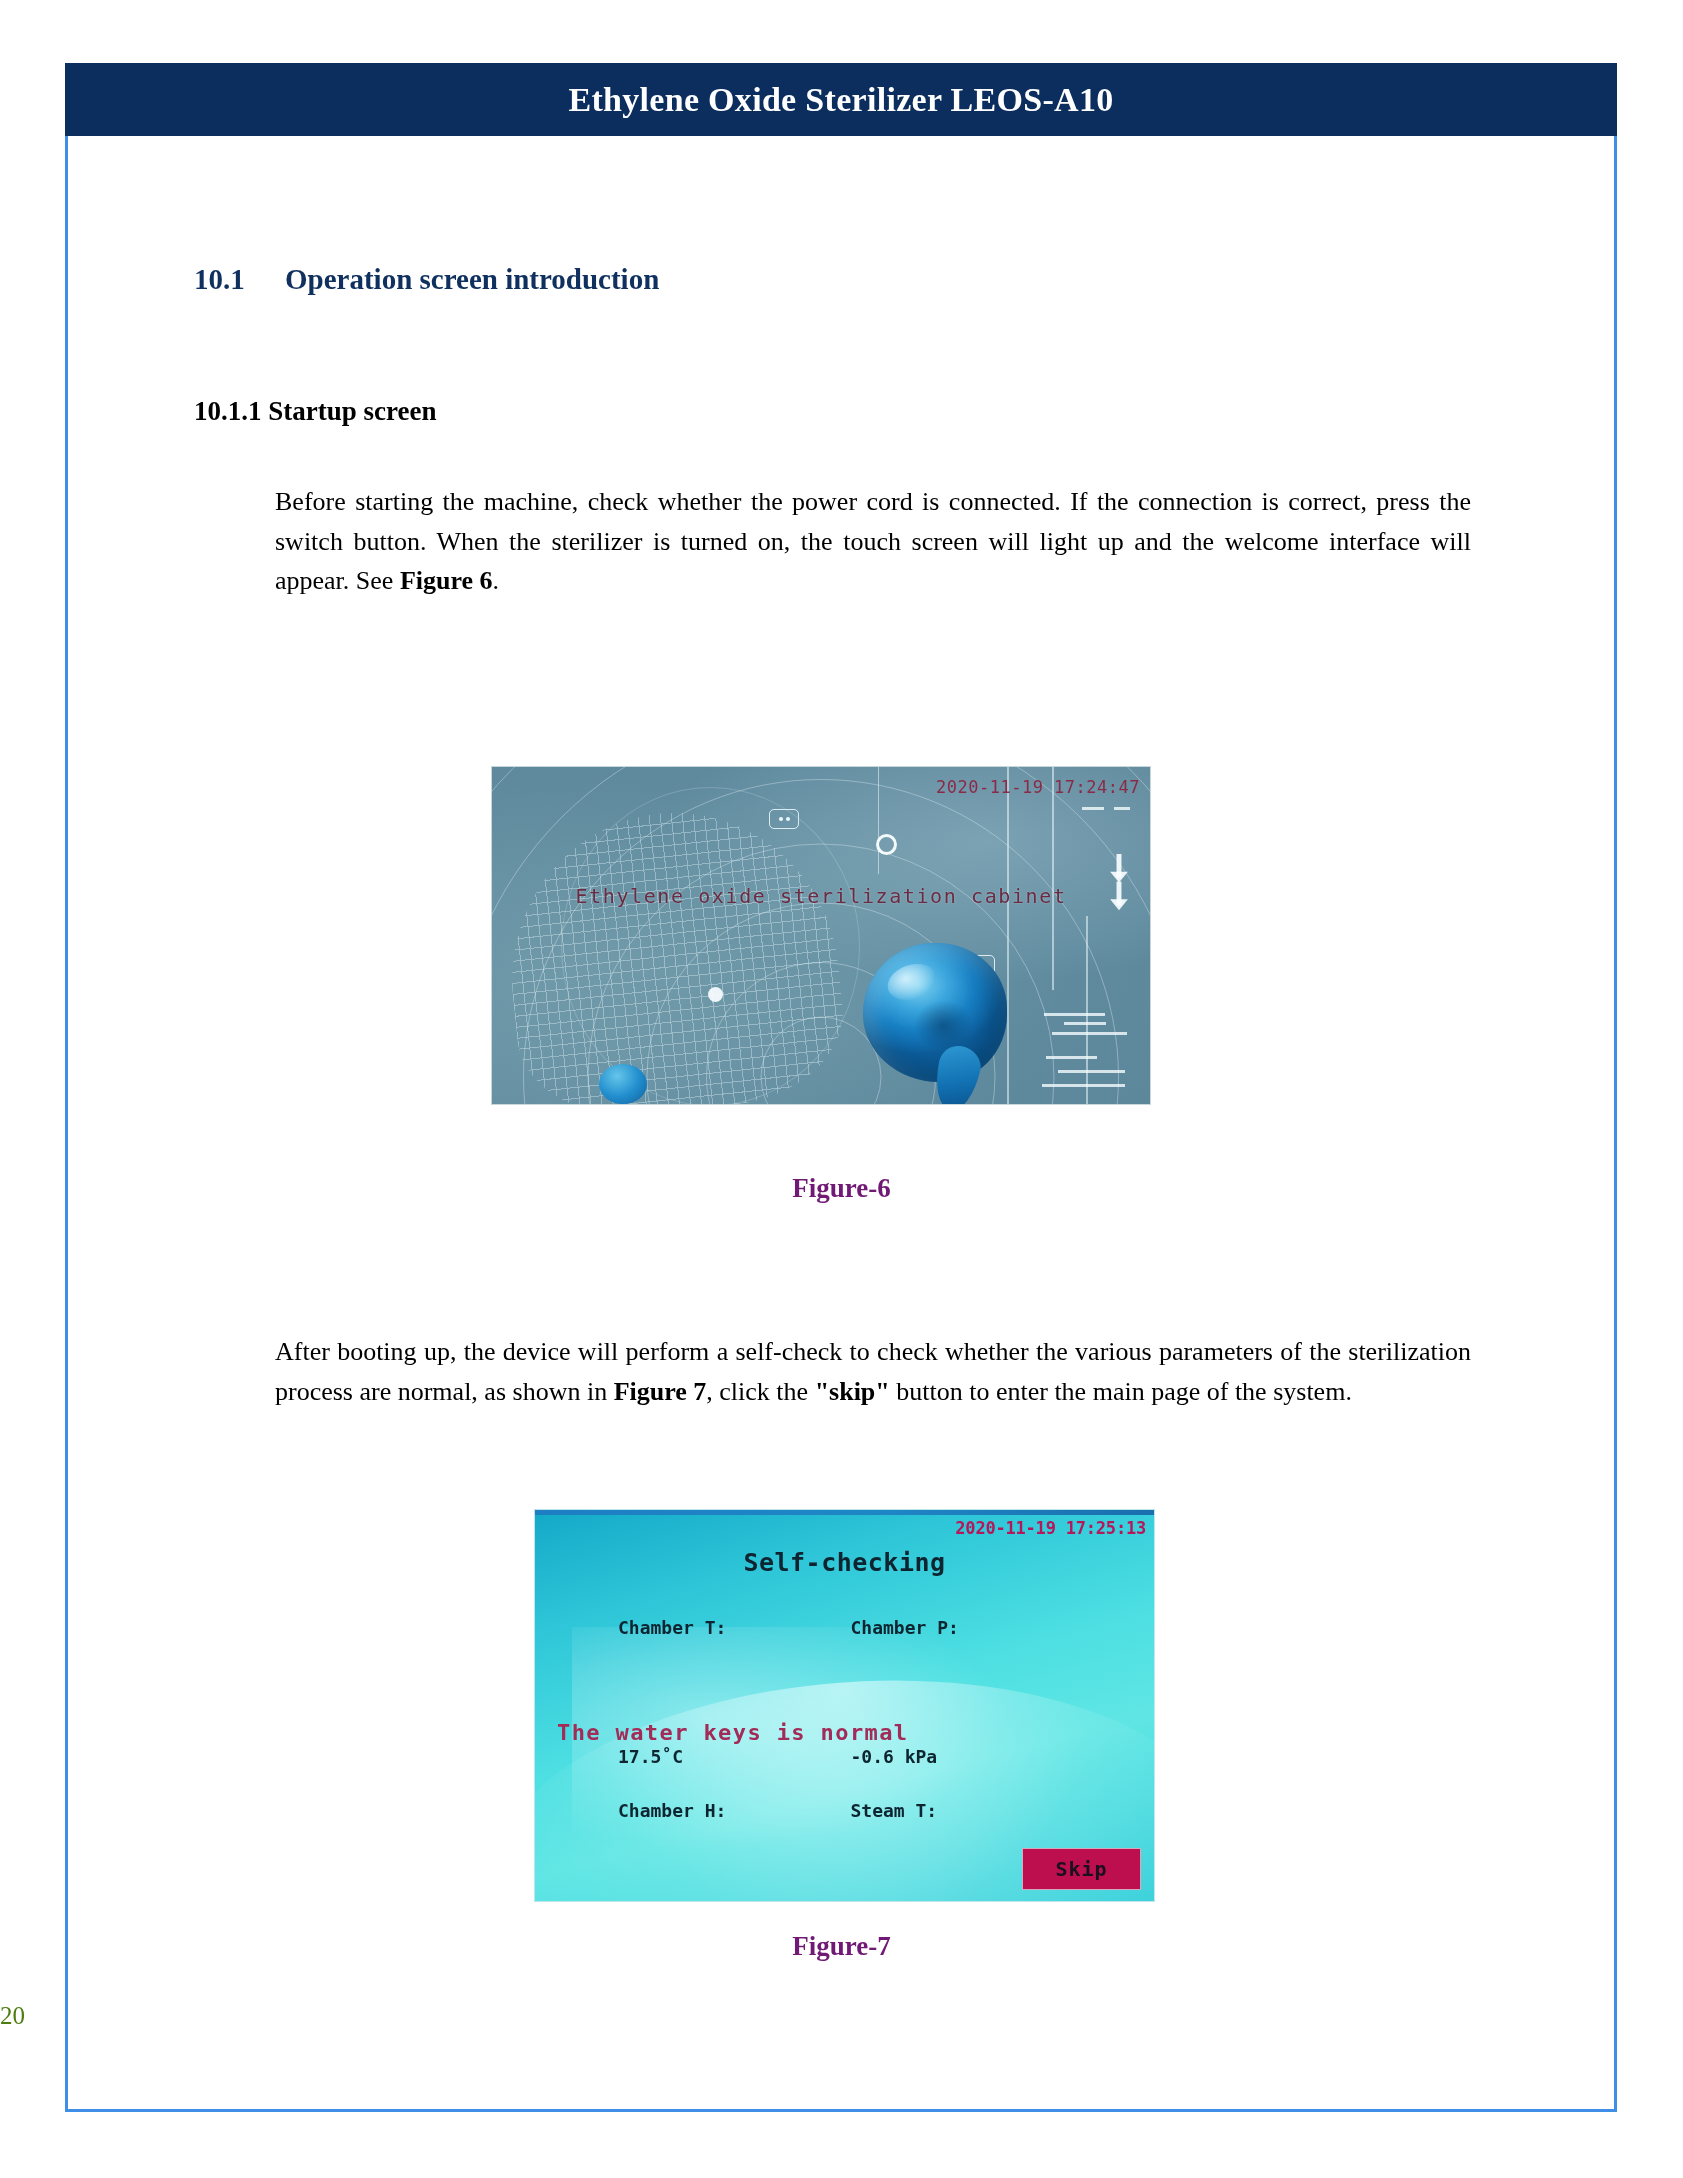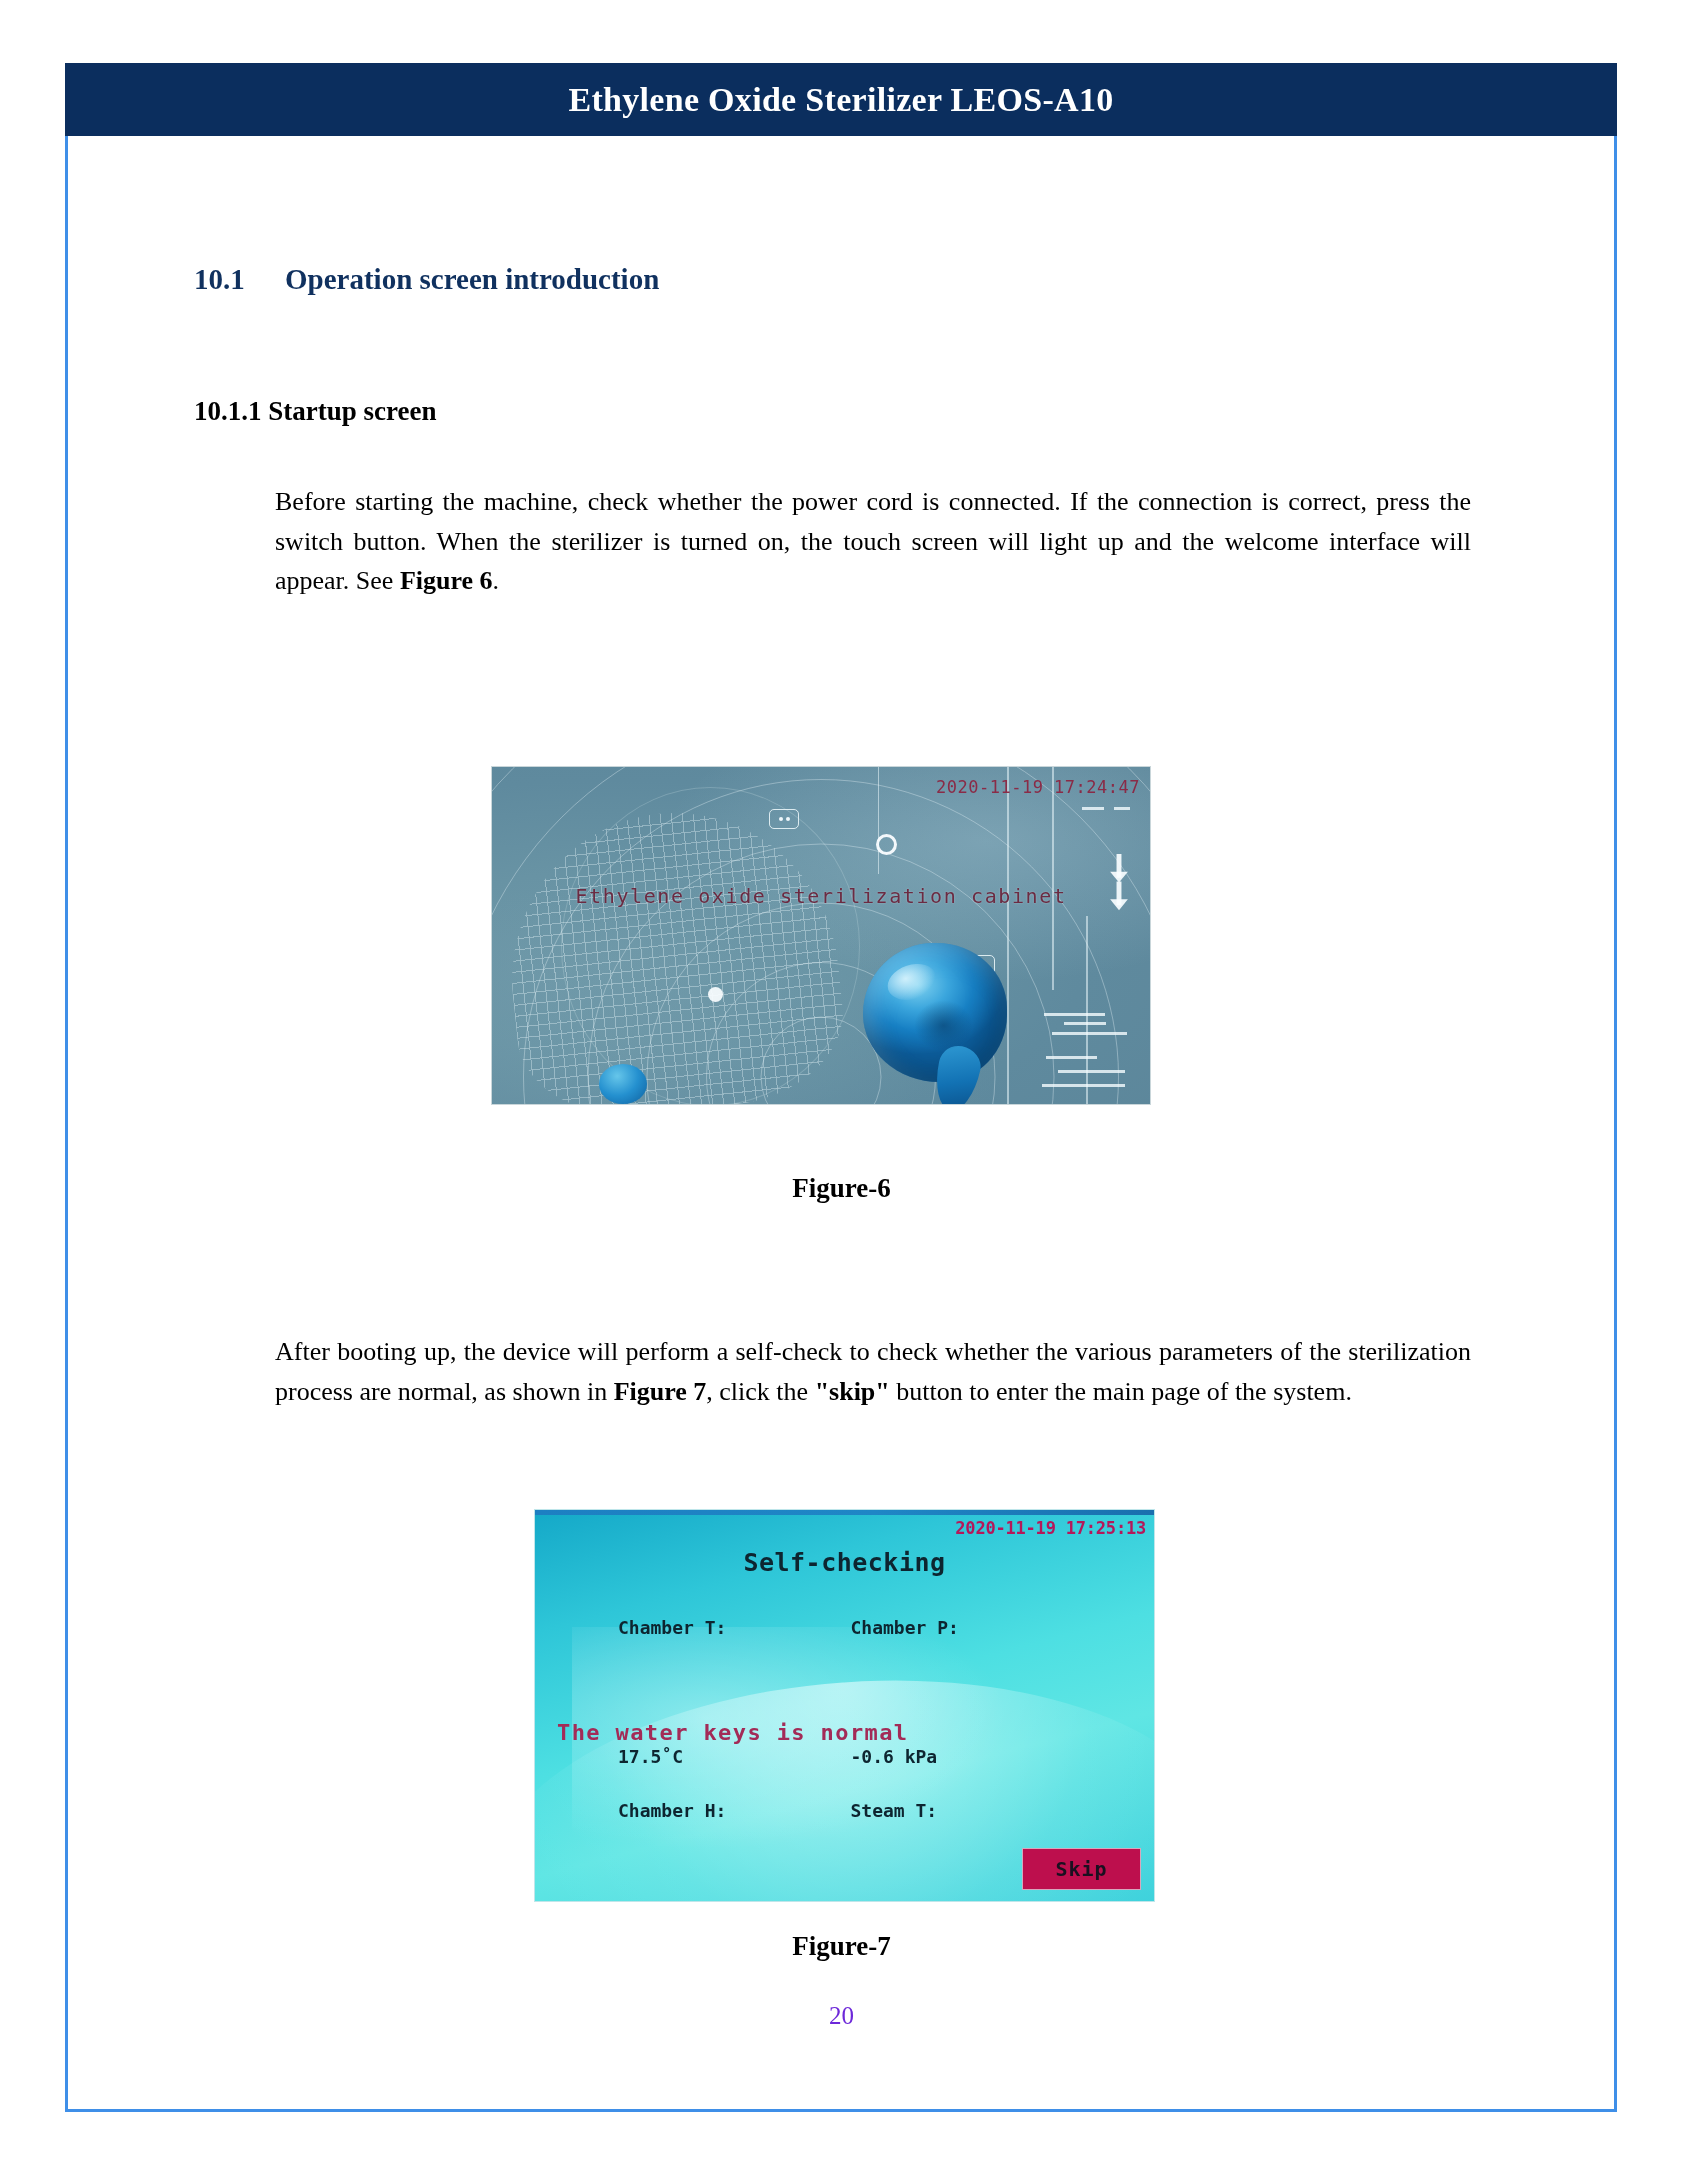--- a/index.html
+++ b/index.html
@@ -98,21 +98,21 @@
   .b { font-weight: bold; }
   .gap-40 { height: 40px; }
   .gap-48 { height: 48px; }
   .gap-56 { height: 55px; }
 
   
   .fig-caption {
     text-align: center;
     font-size: 27px;
     font-weight: bold;
-    color: #000000;
+    color: #701a75;
     font-family: "Liberation Serif", "DejaVu Serif", serif;
   }
 
   
   .fig6-wrap {
     position: absolute;
     left: 492px;
     top: 767px;
     width: 658px;
     height: 337px;
@@ -393,23 +393,22 @@
     font-weight: bold;
     color: #1a1020;
     letter-spacing: 1px;
     cursor: pointer;
   }
 
   .page-number {
     position: absolute;
     left: 0; right: 0;
     top: 2002px;
-    text-align: center;
     font-size: 25px;
-    color: #6d28d9;
+    color: #4d7c0f;
     font-family: "Liberation Serif", "DejaVu Serif", serif;
   }
 </style>
 </head>
 <body>
 
 <div class="page-frame"></div>
 
 <div class="header-banner">
   <div class="header-title">Ethylene Oxide Sterilizer LEOS-A10</div>

